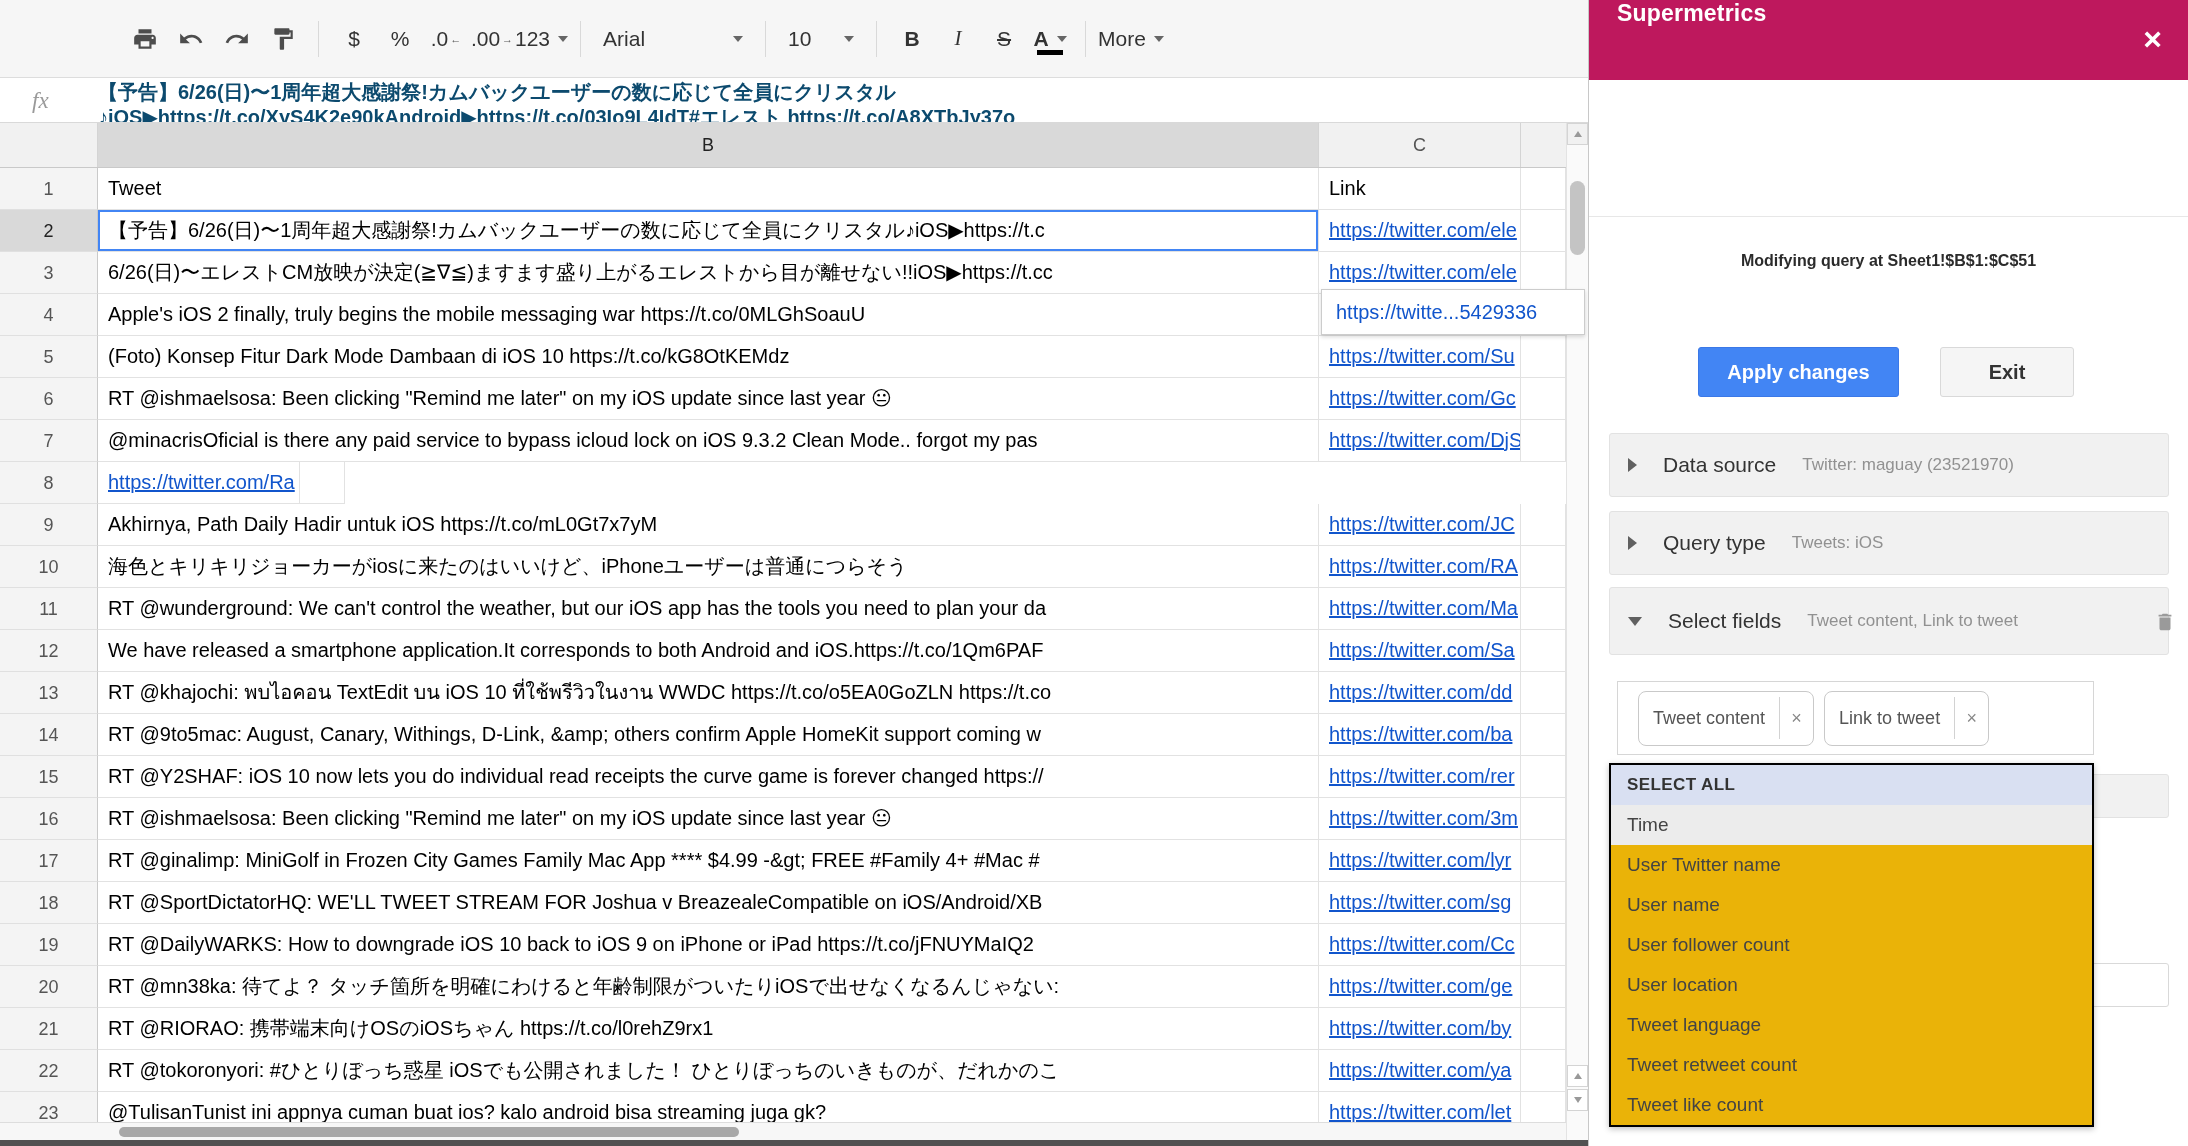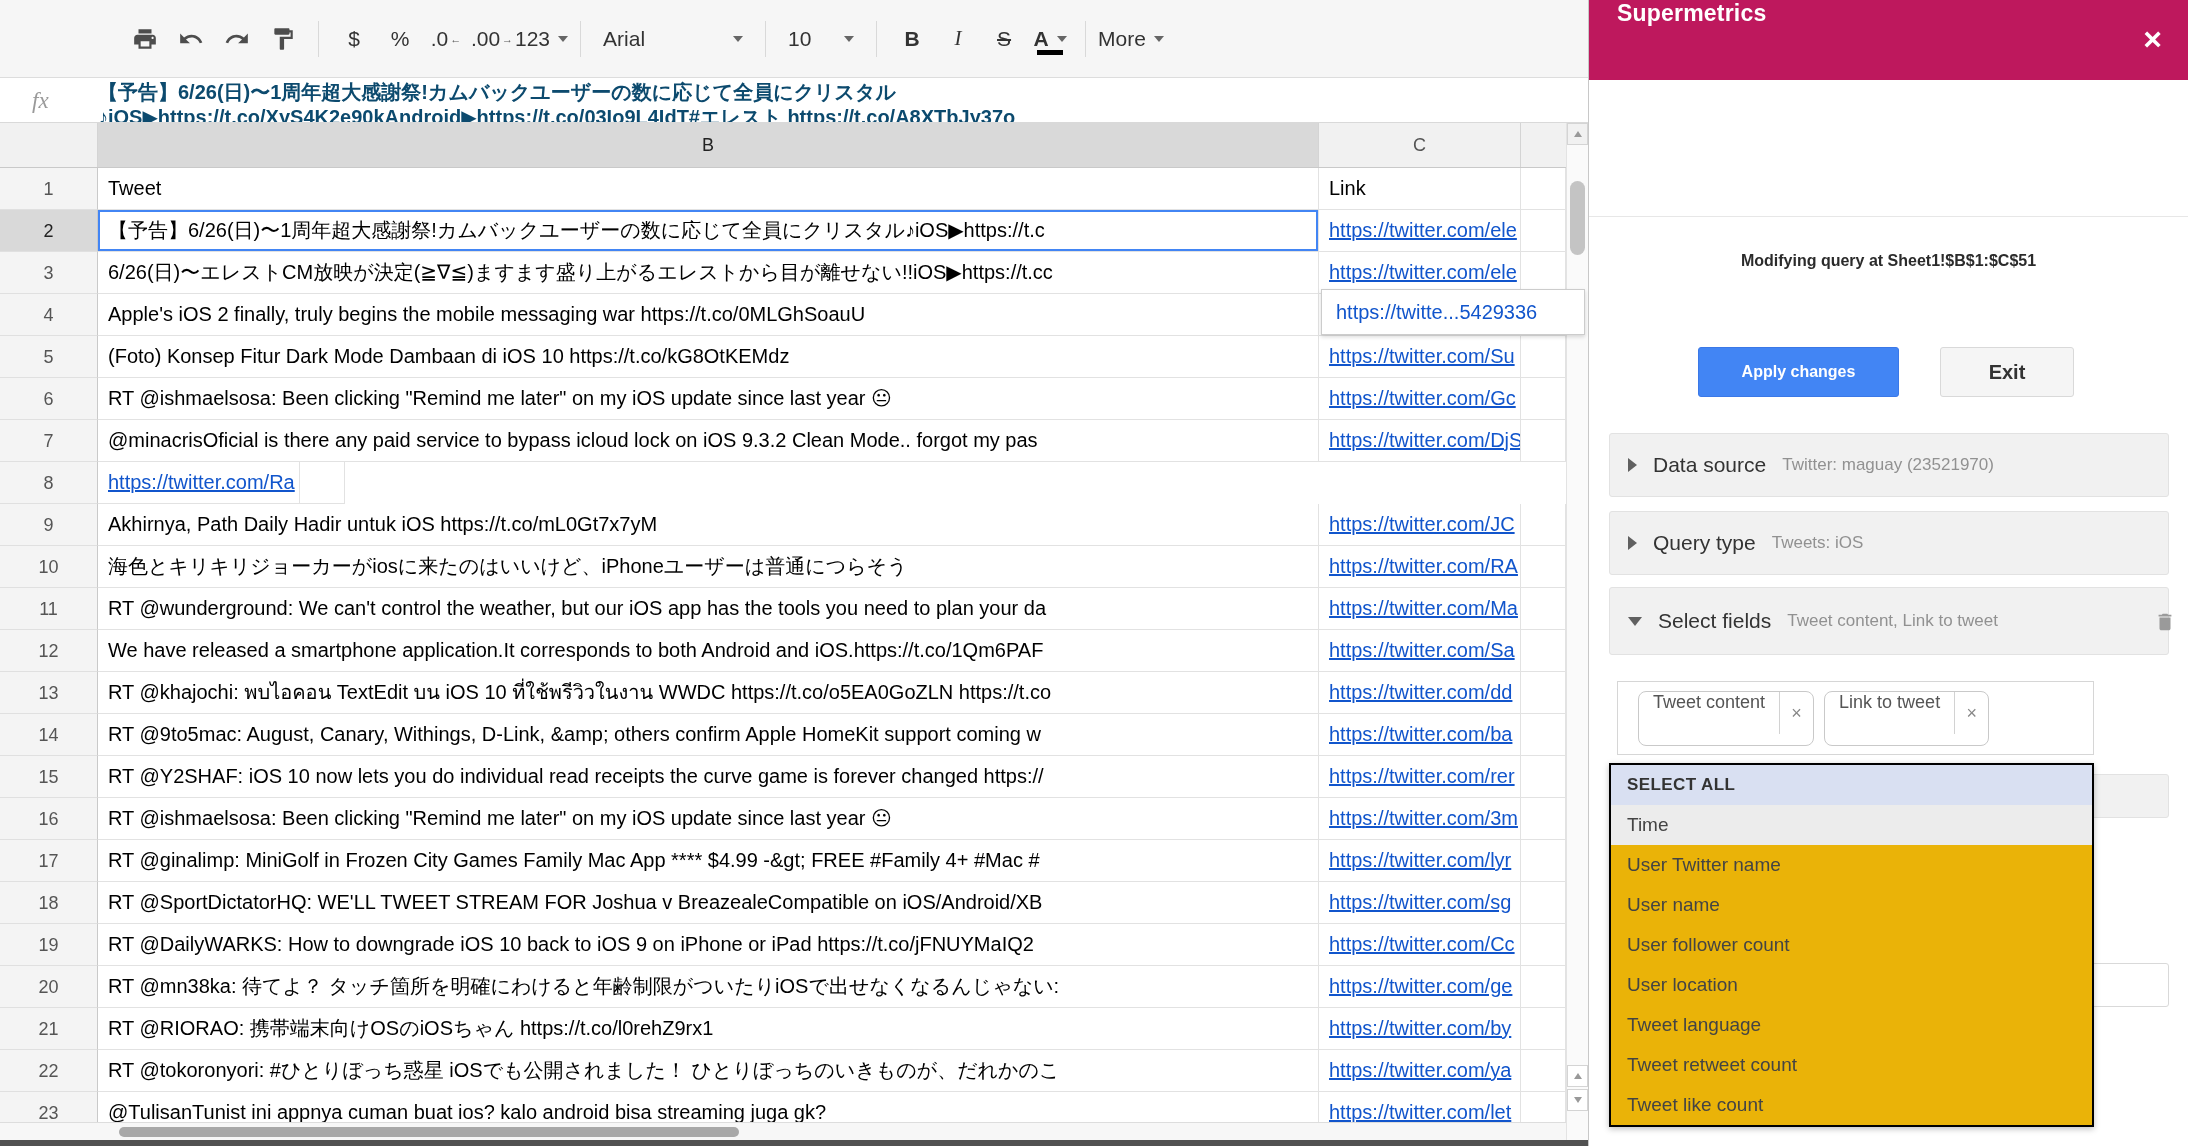--- a/index.html
+++ b/index.html
@@ -74,34 +74,34 @@
   .bottom-strip { position:absolute; left:0; top:1140px; width:1588px; height:6px; background:#515151; }
   
   .sidebar { position:absolute; left:1588px; top:0; width:600px; height:1146px; background:#fff; border-left:1px solid #c8c8c8; }
   .sb-header { position:absolute; left:0; top:0; width:100%; height:80px; background:#be185d; color:#fff;
     display:flex; padding:0 28px; }
   .sb-title { font-size:23px; font-weight:bold; letter-spacing:0.2px; }
   .sb-close { position:absolute; right:26px; top:20px; font-size:32px; line-height:38px; color:#fff; cursor:pointer; font-weight:bold; }
   .sb-divider { position:absolute; left:0; top:216px; width:100%; border-top:1px solid #e7e7e7; }
   .sb-heading { position:absolute; left:0; top:252px; width:100%; text-align:center; font-size:16px; font-weight:bold; color:#2b2b2b; }
   .btn-apply { position:absolute; left:109px; top:347px; width:201px; height:50px; background:#4285f4; color:#fff;
-    border:1px solid #3b78e7; border-radius:3px; font-size:16px; font-weight:bold; font-family:inherit; cursor:pointer; }
+    border:1px solid #3b78e7; border-radius:3px; font-size:20px; font-weight:bold; font-family:inherit; cursor:pointer; }
   .btn-exit { position:absolute; left:351px; top:347px; width:134px; height:50px; background:#f5f5f5; color:#333;
     border:1px solid #d9d9d9; border-radius:3px; font-size:20px; font-weight:bold; font-family:inherit; cursor:pointer; }
   .accordion { position:absolute; left:20px; width:560px; height:64px; background:#f1f1f1; border:1px solid #e2e2e2;
-    border-radius:3px; display:flex; align-items:center; padding:0 18px; }
+    border-radius:3px; display:flex; align-items:center; padding:0 18px;gap:10px; }
   .acc-1 { top:433px; } .acc-2 { top:511px; } .acc-3 { top:587px; height:68px; }
   .tri-right { width:0; height:0; border-top:7px solid transparent; border-bottom:7px solid transparent; border-left:9px solid #606060; flex:none; }
   .tri-down { width:0; height:0; border-left:7px solid transparent; border-right:7px solid transparent; border-top:9px solid #606060; flex:none; }
   .acc-label { margin-left:16px; font-size:21px; color:#333; white-space:nowrap; }
   .acc-detail { margin-left:16px; font-size:17px; color:#919191; white-space:nowrap; overflow:hidden; }
   .acc-trash { position:absolute; right:-8px; top:22px; }
   .tags-panel { position:absolute; left:28px; top:681px; width:477px; height:74px; background:#fff;
     border:1px solid #d6d6d6; display:flex; align-items:center; padding-left:10px; z-index:10; }
-  .field-tag { display:flex; align-items:flex-start; height:55px; border:1px solid #c9c9c9; border-radius:8px;
+  .field-tag { display:flex; align-items:center; height:55px; border:1px solid #c9c9c9; border-radius:8px;
     background:#fff; margin-left:10px; }
   .tag-label { font-size:18px; color:#555; padding:0 14px; white-space:nowrap; }
   .tag-remove { width:34px; text-align:center; border-left:1px solid #d2d2d2; font-size:18px; color:#888; line-height:42px; cursor:pointer; }
   .sliver { position:absolute; left:20px; width:560px; height:44px; border-radius:3px; z-index:5; }
   .sliver-a { top:774px; background:#f1f1f1; border:1px solid #e2e2e2; }
   .sliver-b { top:963px; background:#fff; border:1px solid #d9d9d9; }
   .dropdown { position:absolute; left:20px; top:763px; width:485px; background:#eab308; border:2px solid #000000;
     box-shadow:0 2px 6px rgba(0,0,0,0.25); z-index:30; }
   .dd-item { height:40px; line-height:40px; padding-left:16px; font-size:19px; color:#444; white-space:nowrap; overflow:hidden; cursor:pointer; }
   .dd-select-all { background:#d9e0f2; font-weight:bold; font-size:17px; letter-spacing:0.4px; color:#333; }

